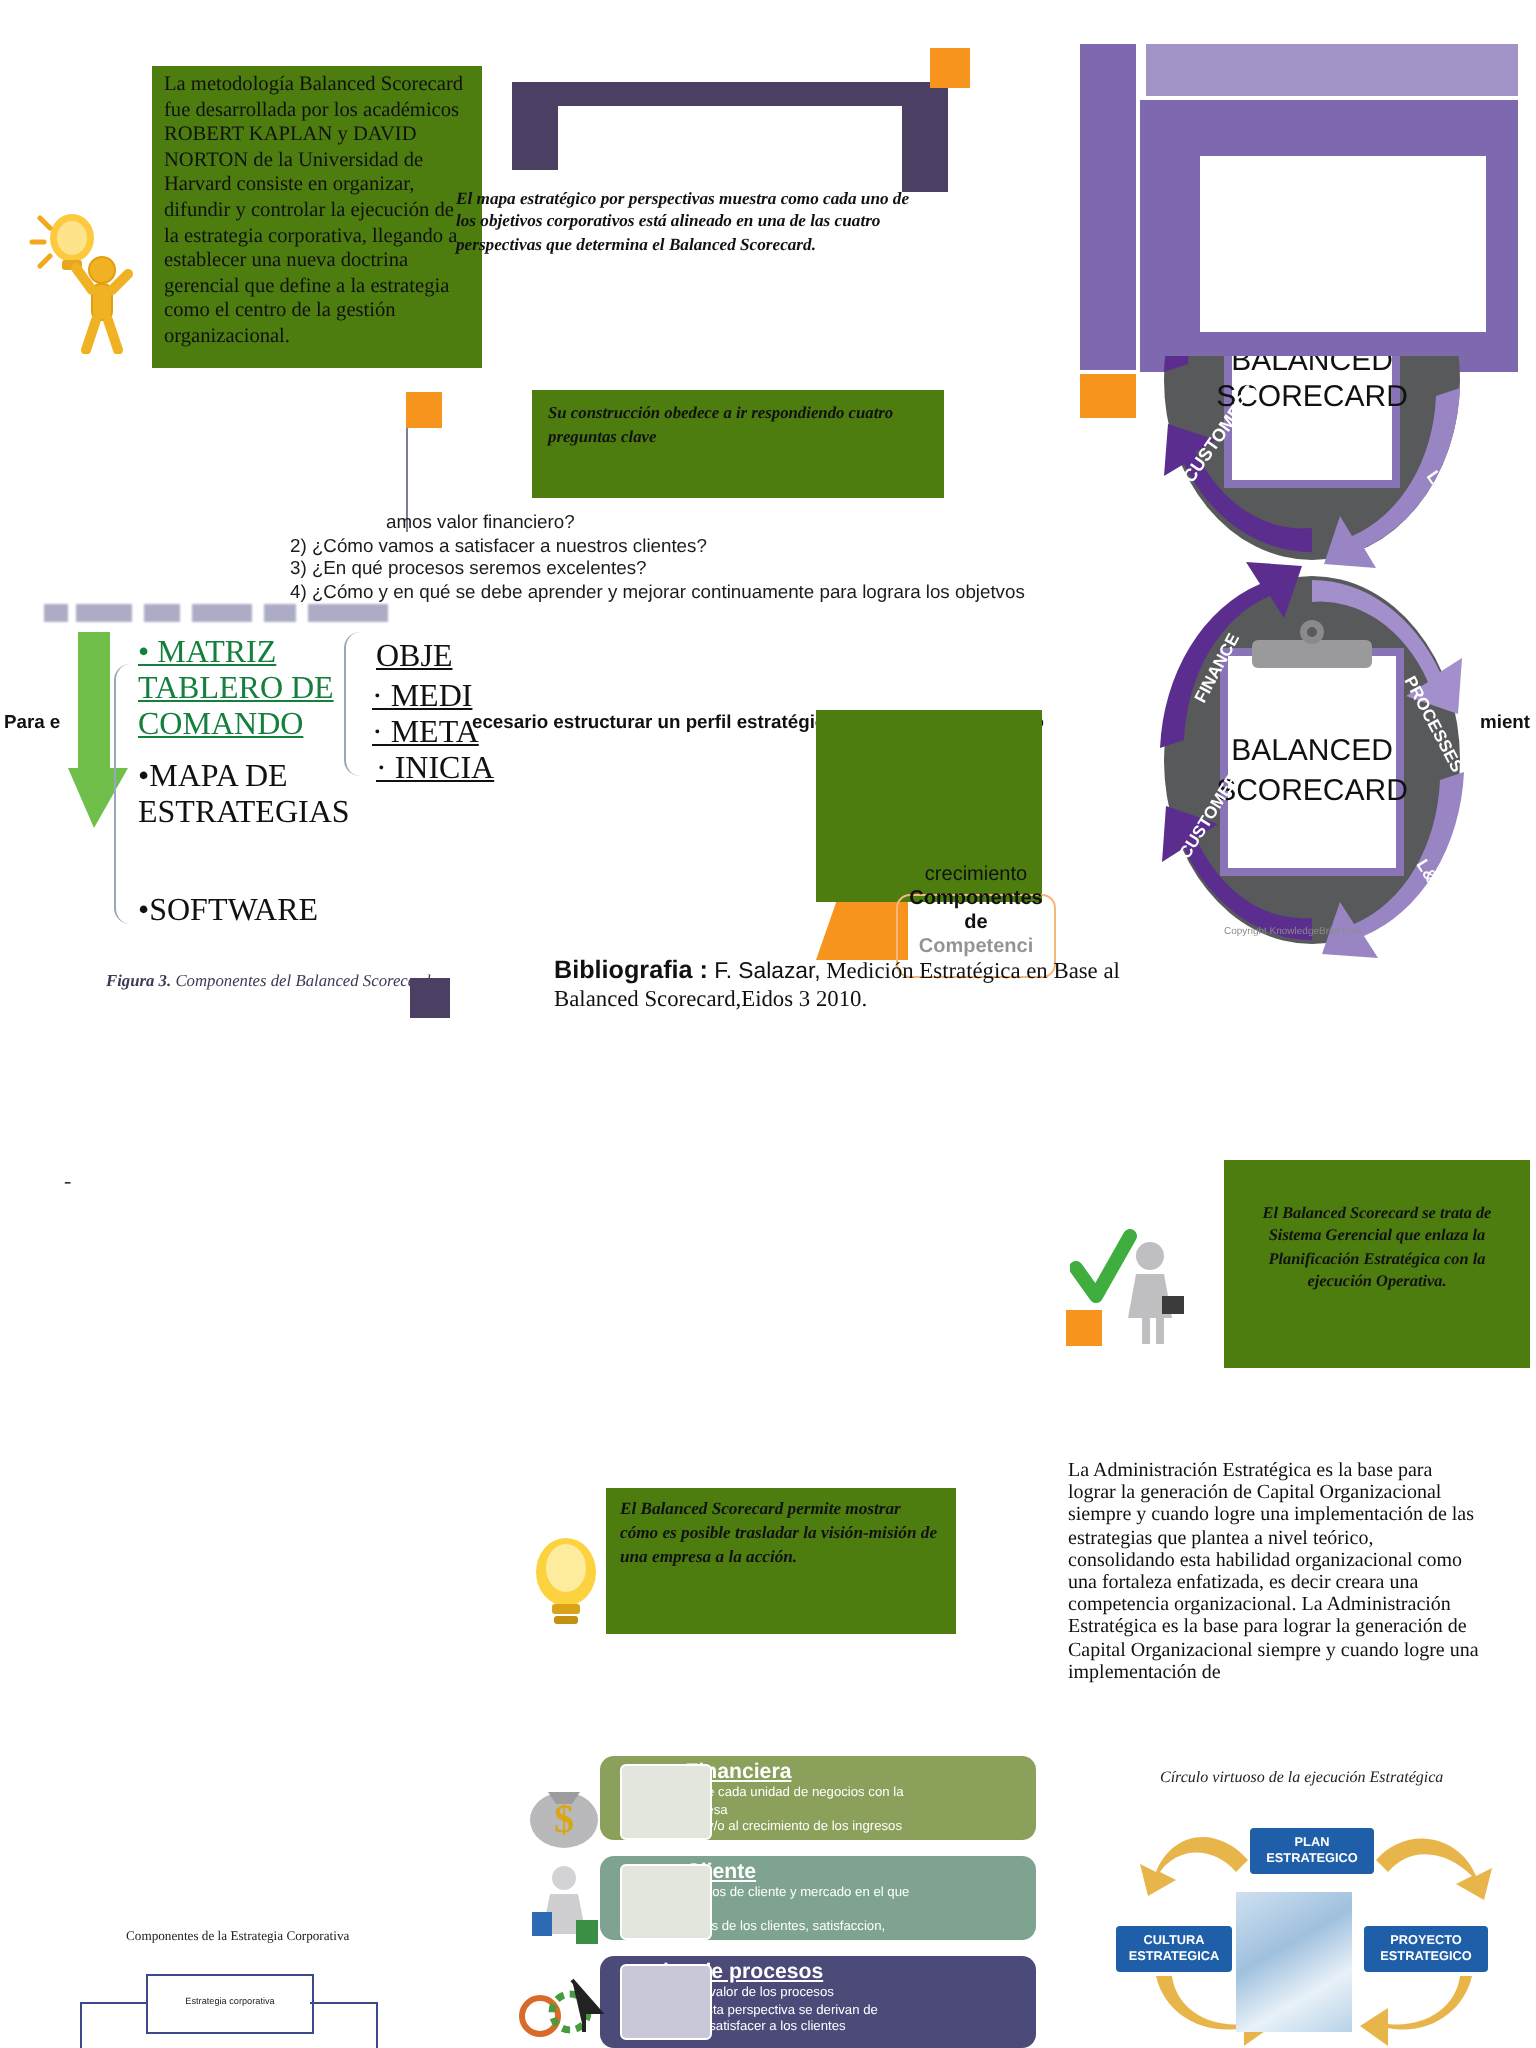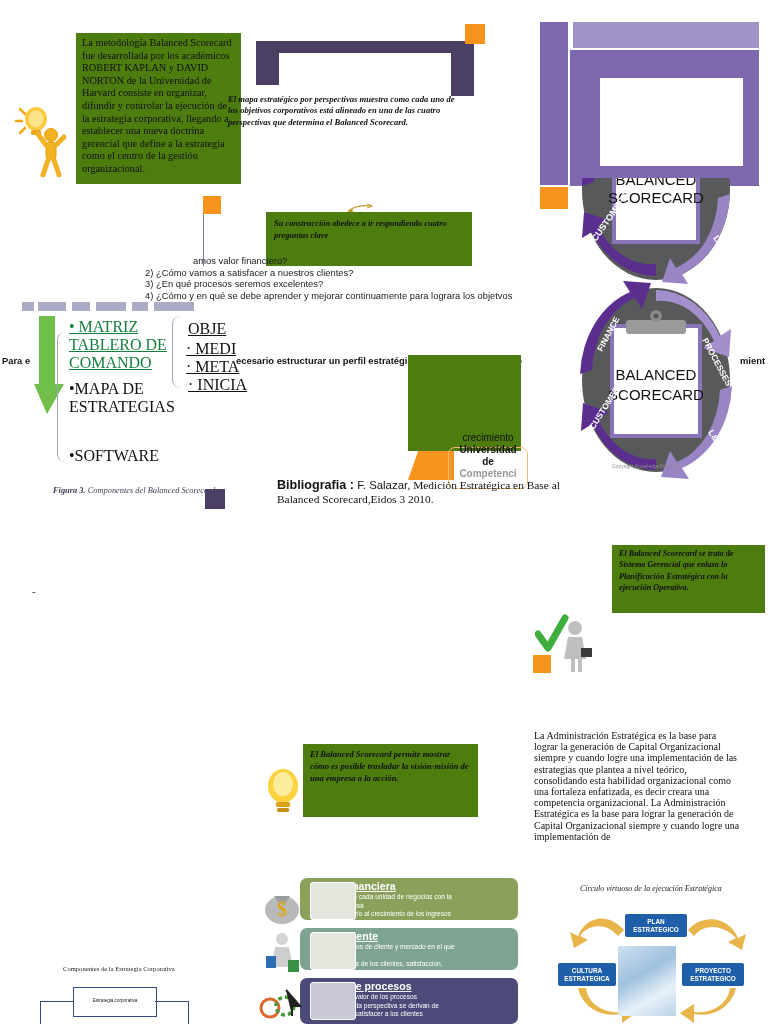--- a/index.html
+++ b/index.html
@@ -21,21 +21,21 @@
   #bracket .leg{position:absolute;top:0;width:23px;height:44px;background:#4b3f63;}
   #bracket-top{position:absolute;left:0;top:0;width:218px;height:12px;background:#4b3f63;}
   #orange-sq1{left:465px;top:24px;width:20px;height:20px;}
   #map-text{left:228px;top:94px;width:232px;font-size:8.6px;line-height:11.4px;}
 
   
   #orange-sq2{left:203px;top:196px;width:18px;height:18px;}
   #stem1{left:203px;top:214px;width:1px;height:52px;background:#7b7b9e;}
 
   
-  #su-box{left:266px;top:212px;width:190px;height:42px;padding:6px 8px;
+  #su-box{left:266px;top:195px;width:190px;height:42px;padding:6px 8px;
           font-size:8.4px;line-height:11.6px;}
   #su-arrow{left:347px;top:200px;width:26px;height:10px;}
 
   
   #questions{left:145px;top:255px;width:620px;font-family:"Liberation Sans",sans-serif;
              font-size:9.4px;line-height:11.6px;color:#1b1b1b;}
   #questions div{white-space:nowrap;}
   #q1{padding-left:48px;}
   #fig3-title{left:22px;top:302px;width:200px;height:9px;
       background:linear-gradient(90deg,#6a6a99 0 6%,transparent 6% 8%,#6a6a99 8% 22%,transparent 22% 25%,
@@ -87,22 +87,22 @@
   #orange-sq3{left:540px;top:187px;width:28px;height:22px;}
 
   
   #wheel1{left:556px;top:178px;width:200px;height:110px;overflow:hidden;}
   
   #wheel2{left:556px;top:280px;width:200px;height:200px;}
   #wheel-credit{left:612px;top:463px;font-size:5px;color:#8b8b8b;
                 font-family:"Liberation Sans",sans-serif;}
 
   
-  #q-bsc{left:612px;top:545px;width:139px;height:62px;padding:3px 7px;
-         font-size:8.2px;line-height:11.4px;}
+  #q-bsc{left:612px;top:580px;width:139px;height:62px;padding:21px 7px;
+         font-size:8.2px;line-height:11.4px;text-align:center;}
   #chk{left:535px;top:612px;width:60px;height:62px;}
   #orange-sq4{left:533px;top:655px;width:18px;height:18px;}
   #dash{left:32px;top:585px;font-size:11px;color:#333;}
 
   
   #q-permite{left:303px;top:744px;width:161px;height:63px;padding:5px 7px;
              font-size:8.6px;line-height:11.8px;}
   #bulb2{left:260px;top:764px;width:46px;height:52px;}
 
   
@@ -231,21 +231,21 @@
 
 <div class="run" id="run1">Para e</div>
 <div class="run" id="run2">ecesario estructurar un perfil estratégico que constituye el nexo</div>
 <div class="run" id="run3">mient</div>
 
 <div class="abs lav" id="mid-lav"></div>
 <div class="abs" id="orange-tri"></div>
 <div class="abs" id="cresc-card"></div>
 <div class="abs" id="cresc">
   <div>crecimiento</div>
-  <div style="font-weight:bold">Universidad</div>
+  <div style="font-weight:bold">Componentes</div>
   <div style="font-weight:bold">de</div>
   <div style="font-weight:bold;opacity:.45">Competenci</div>
 </div>
 
 <div class="abs" id="biblio">
   <span class="b1">Bibliografia :</span><span class="b2"> F. Salazar,</span><span> Medición Estratégica en Base al Balanced Scorecard,Eidos 3 2010.</span>
 </div>
 
 <div class="abs" id="tr-left"></div>
 <div class="abs" id="tr-bar"></div>

